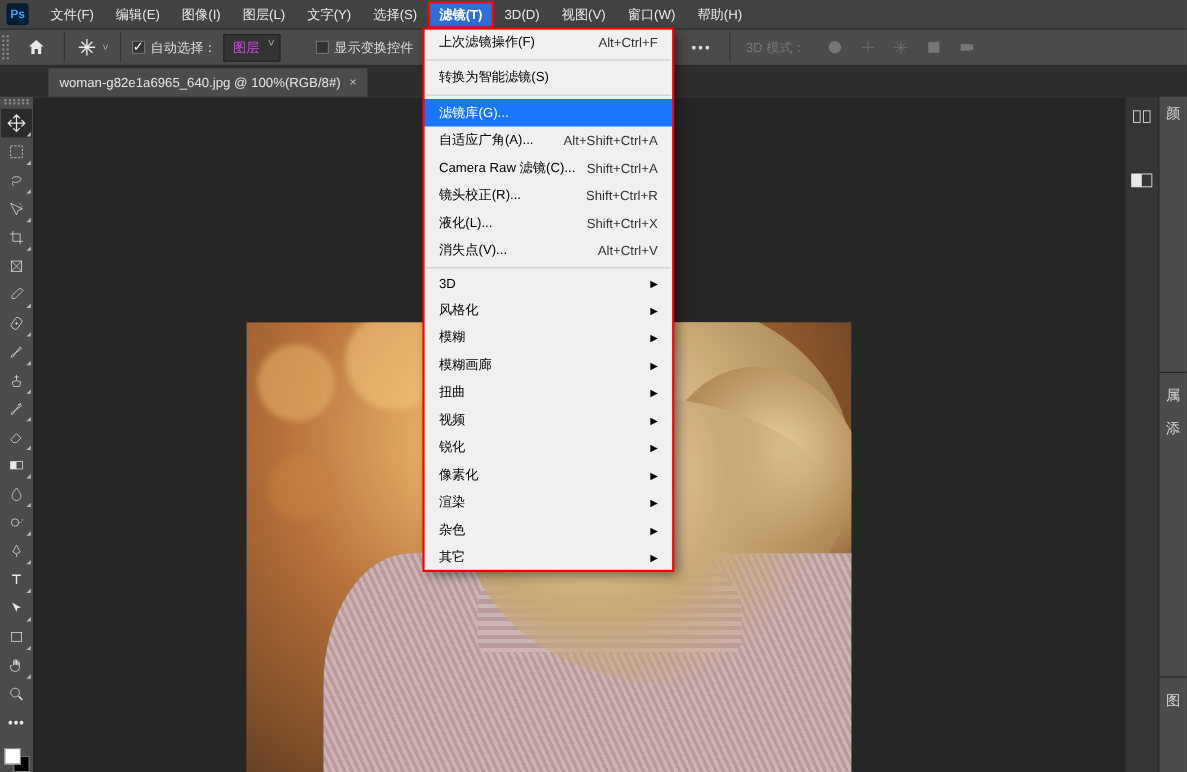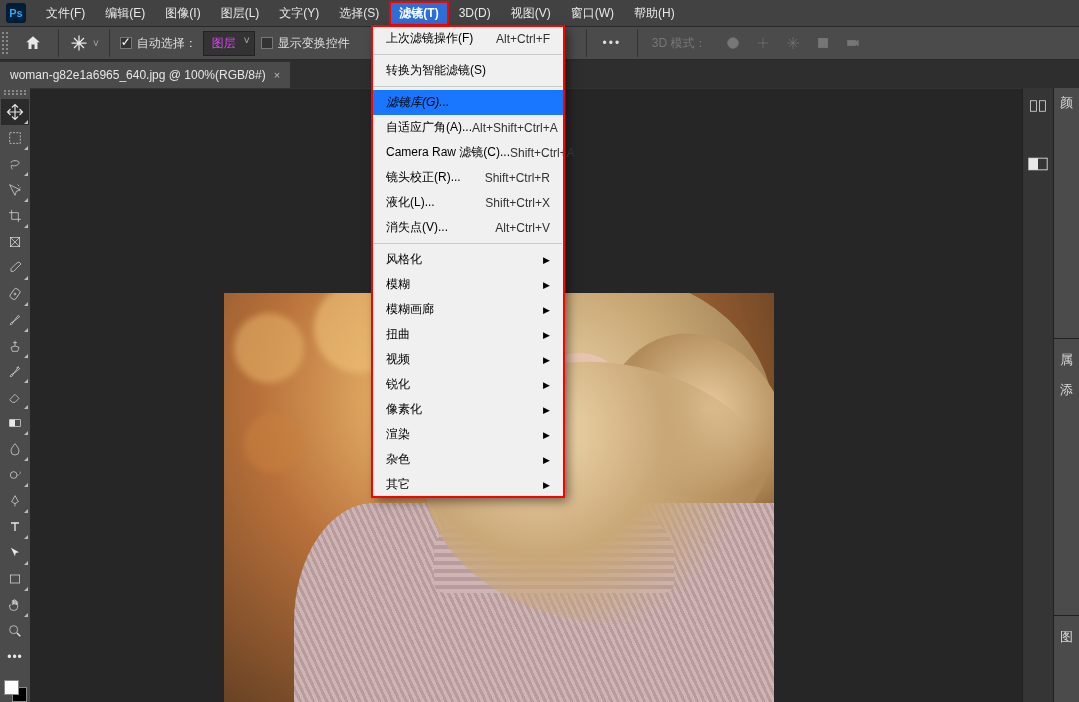--- a/index.html
+++ b/index.html
@@ -22,21 +22,21 @@
 .options-checkbox { display:flex; align-items:center; gap:5px; color:#ddd;text-align:right;}
 .chk { width:12px; height:12px; background:#333; border:1px solid #777; display:inline-block;}
 .chk.on::after{content:"✓"; display:block; color:#fff; font-size:12px; margin-top:-3px; margin-left:-1px;}
 .combo { background:#333; border:1px solid #222; padding: 3px 18px 3px 8px; color:#d946ef; position:relative;}
 .combo::after{ content:"˅"; position:absolute; right:4px; top:2px; color:#aaa; font-size:11px;}
 .icon-group { display:flex; gap:14px; align-items:center; padding:0 8px;}
 .dim { color:#777 !important; }
 .dim svg * { stroke:#777 !important; fill:#777 !important; }
 
 
-.tabbar { height: 28px; background: #2e2e2e; display:flex; align-items:flex-end; }
+.tabbar { height: 28px; background: #2e2e2e; display:flex; align-items:flex-end; padding-left: 44px;}
 .doc-tab { background:#4b4b4b; color:#e5e5e5; padding: 6px 10px; display:flex; align-items:center; gap:8px; }
 .doc-tab .close { color:#bbb; font-size:11px;}
 
 
 .canvas-area { position: absolute; left: 30px; top: 89px; right: 57px; bottom: 0; background: #262626; overflow:hidden;}
 .canvas-inner { position:absolute; left:194px; top:204px; width:550px; height:530px; overflow:hidden; }
 .photo { width:100%; height:100%; background:
    radial-gradient(circle at 40% 20%, #f7c978 0%, #b8703a 35%, #3a2818 90%),
    #5a3d24; position:relative;}
 .bokeh { position:absolute; border-radius:50%; filter: blur(3px); opacity:0.55; background:#e9b56a;}
@@ -50,23 +50,23 @@
    #c7afb0; border-radius: 80px 60px 0 0 / 120px 90px 0 0;}
 .collar { position:absolute; left:210px; top:200px; width:240px; height:100px; background:
    repeating-linear-gradient(0deg, #cdb5b6 0px, #cdb5b6 4px, #b99b9c 4px, #b99b9c 8px);
    border-radius: 120px 120px 10px 10px / 60px 60px 10px 10px;}
 .hair-front { position:absolute; left:200px; top:70px; width:360px; height:260px; background:
    radial-gradient(circle at 30% 30%, #f2dbb0 0%, #c9a777 40%, transparent 70%); border-radius:50%; transform:rotate(8deg);}
 .hair-right { position:absolute; left:370px; top:40px; width:200px; height:260px; background:
    radial-gradient(circle at 60% 30%, #e8cc9e 0%, #b28b5a 40%, transparent 70%); border-radius:50%; transform:rotate(-8deg);}
 
 
-.dropdown { position:absolute; left:372px; top:26px; width:192px; background:#f0f0f0; color:#000; box-shadow: 4px 4px 10px rgba(0,0,0,0.5); outline:2px solid #ff0000; outline-offset:-1px;}
+.dropdown { position:absolute; left:385px; top:26px; width:227px; background:#f0f0f0; color:#000; box-shadow: 4px 4px 10px rgba(0,0,0,0.5); outline:2px solid #ff0000; outline-offset:-1px;}
 .dd-row { display:flex; align-items:center; justify-content:space-between; padding: 4px 14px; white-space:nowrap;}
-.dd-row.hover { background:#1976ff; color:#000000;font-style:italic;}
+.dd-row.hover { background:#1976ff; color:#ffffff;}
 .dd-row.sub::after { content:"▶"; font-size:9px; margin-left:8px;}
 .dd-sep { height:1px; background:#c9c9c9; margin: 3px 2px;}
 .dd-shortcut { color:#333; font-size:12px; }
 
 
 .toolbox { position:absolute; left:0; top:88px; width:30px; bottom:0; background:#4b4b4b; display:flex; flex-direction:column; align-items:center; padding-top:2px; gap:0;}
 .toolbox .tool { width:28px; height:26px; display:flex; align-items:center; justify-content:center; position:relative;}
 .tool.sel { background:#2b2b2b;}
 .tool .tri { position:absolute; right:1px; bottom:1px; width:0;height:0;border-left:4px solid transparent;border-bottom:4px solid #bbb;}
 .swatch { width:26px; height:22px; position:relative; margin-top:4px;}
@@ -116,21 +116,21 @@
         <path stroke="#e8e8e8" stroke-width="1.5" fill="none" d="M12 3v18M3 12h18M6 6l12 12M18 6L6 18"></path>
       </svg>
     <span style="color:#aaa;font-size:10px;">˅</span>
   </div>
   <div class="vdiv"></div>
   <label class="options-checkbox">
     <span class="chk on"></span>
     <span>自动选择：</span>
   </label>
   <div class="combo">图层</div>
-  <label class="options-checkbox" style="margin-left:0">
+  <label class="options-checkbox" style="margin-left:26px">
     <span class="chk"></span>
     <span>显示变换控件</span>
   </label>
 
   <div style="flex:0 0 220px"></div>
   <div class="vdiv"></div>
   <div class="icon-btn">
       <span style="color:#ddd;letter-spacing:2px;">•••</span>
     </div>
   <div class="vdiv"></div>
@@ -379,20 +379,23 @@
     <div class="dd-row">
       <span>液化(L)...</span>
       <span class="dd-shortcut">Shift+Ctrl+X</span>
     </div>
     <div class="dd-row">
       <span>消失点(V)...</span>
       <span class="dd-shortcut">Alt+Ctrl+V</span>
     </div>
     <div class="dd-sep"></div>
     <div class="dd-row sub">
+      <span>3D</span>
+    </div>
+    <div class="dd-row sub">
       <span>风格化</span>
     </div>
     <div class="dd-row sub">
       <span>模糊</span>
     </div>
     <div class="dd-row sub">
       <span>模糊画廊</span>
     </div>
     <div class="dd-row sub">
       <span>扭曲</span>

